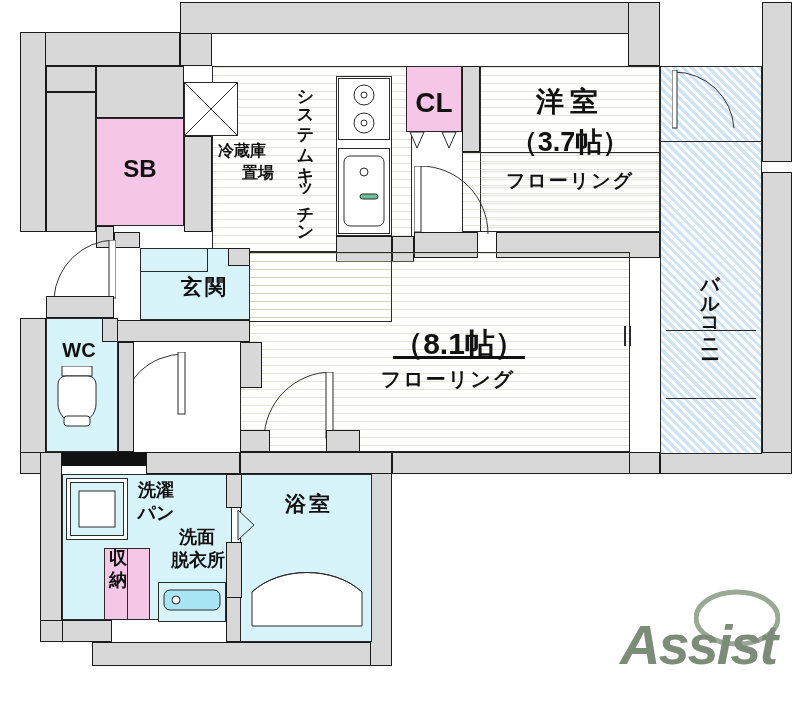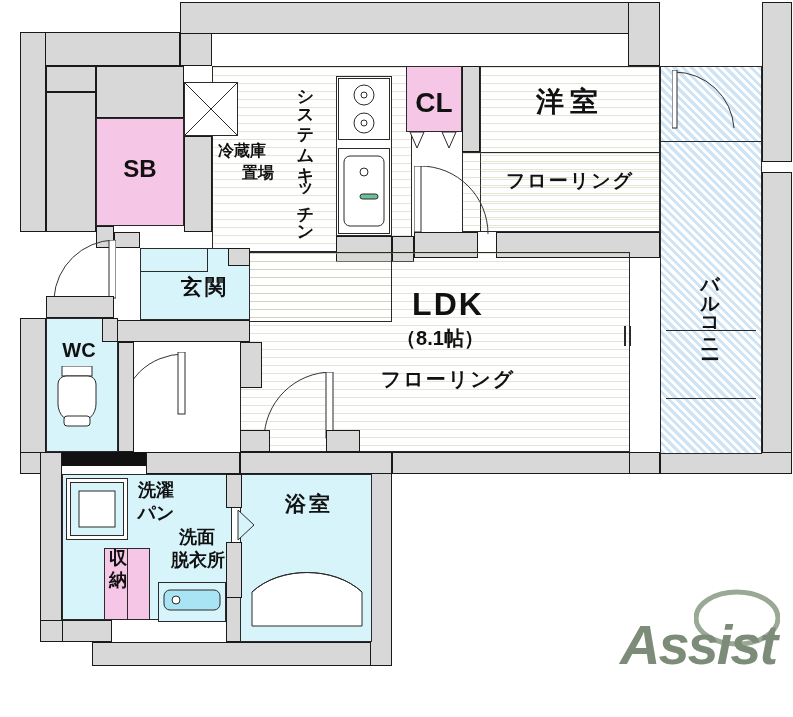--- a/index.html
+++ b/index.html
@@ -177,26 +177,26 @@
   <div class="lbl" style="left:113px;top:155px;width:54px;font-size:24px;font-weight:bold;">SB</div>
 
   <div class="lbl" style="left:213px;top:142px;width:58px;font-size:16px;font-weight:bold;">冷蔵庫</div>
   <div class="lbl" style="left:229px;top:164px;width:58px;font-size:16px;font-weight:bold;">置場</div>
 
   <div class="lbl vlbl" style="left:296px;top:78px;font-size:17px;font-weight:bold;">システムキッチン</div>
 
   <div class="lbl" style="left:406px;top:87px;width:56px;font-size:28px;font-weight:bold;">CL</div>
 
   <div class="lbl" style="left:482px;top:88px;width:176px;font-size:28px;font-weight:bold;letter-spacing:6px;font-family:Liberation Mono, monospace;">洋室</div>
+  <div class="lbl" style="left:478px;top:127px;width:184px;font-size:27px;font-weight:bold;">（3.7帖）</div>
   <div class="lbl" style="left:478px;top:170px;width:184px;font-size:19px;font-weight:bold;letter-spacing:2px;">フローリング</div>
 
   <div class="lbl" style="left:164px;top:275px;width:82px;font-size:21px;font-weight:bold;letter-spacing:3px;">玄関</div>
 
-  <div class="lbl" style="left:360px;top:286px;width:176px;font-size:32px;font-weight:bold;letter-spacing:2px;">LDK</div>
-  <div class="lbl" style="left:348px;top:327px;width:184px;font-size:20px;font-weight:bold;">（8.1帖）</div>
+  <div class="lbl" style="left:367px;top:327px;width:184px;font-size:30px;font-weight:bold;text-decoration:underline;">（8.1帖）</div>
   <div class="lbl" style="left:356px;top:368px;width:184px;font-size:20px;font-weight:bold;letter-spacing:2px;">フローリング</div>
 
   <div class="lbl vlbl" style="left:700px;top:262px;font-size:19px;font-weight:bold;">バルコニー</div>
 
   <div class="lbl" style="left:48px;top:339px;width:62px;font-size:20px;font-weight:bold;">WC</div>
 
   <div class="lbl" style="left:128px;top:480px;width:56px;font-size:18px;font-weight:bold;">洗濯</div>
   <div class="lbl" style="left:128px;top:503px;width:56px;font-size:18px;font-weight:bold;">パン</div>
 
   <div class="lbl" style="left:166px;top:527px;width:62px;font-size:18px;font-weight:bold;">洗面</div>

